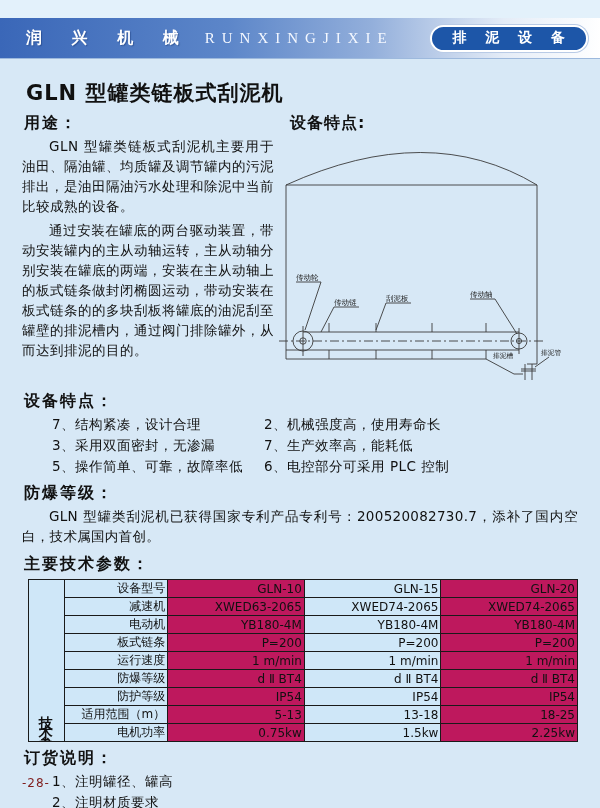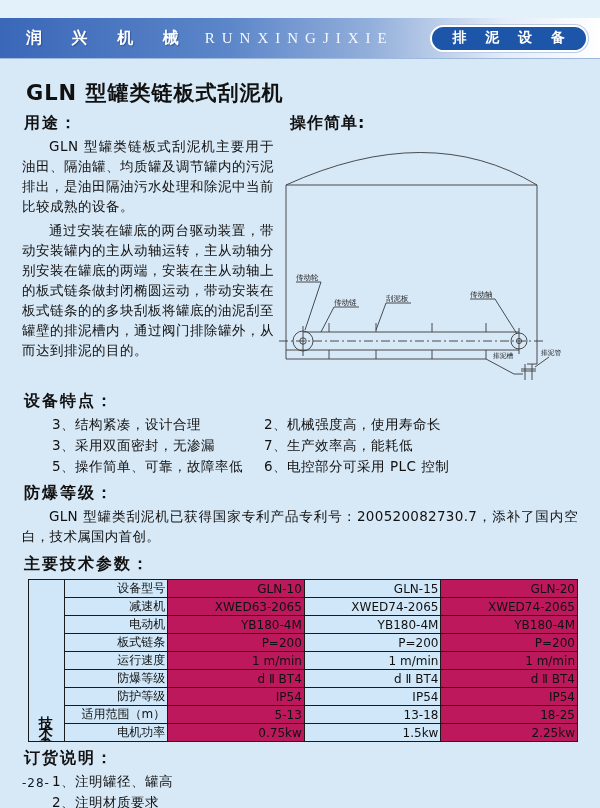--- a/index.html
+++ b/index.html
@@ -78,21 +78,21 @@
     writing-mode:vertical-lr;text-orientation:upright;
     letter-spacing:9px;padding-top:8px;
   }
   td.lbl{width:100px;background:#cfe7f8;}
   td.c1,td.c3{width:136px;background:#be185d;}
   td.c2{width:136px;background:#cfe7f8;}
   
   .ordering div{font-size:13.5px;line-height:21px;padding-left:30px;letter-spacing:.5px;}
   .pageno{
     position:absolute;left:22px;bottom:18px;
-    font-size:12px;letter-spacing:1px;color:#0f172a;
+    font-size:12px;letter-spacing:1px;color:#7f1d1d;
   }
   svg text{font-family:"DejaVu Sans",sans-serif;}
 </style>
 </head>
 <body>
 
 <div class="topstrip"></div>
 
 <div class="band">
   <span class="brand-cn">润 兴 机 械</span>
@@ -105,21 +105,21 @@
   <h1 class="title">GLN 型罐类链板式刮泥机</h1>
 
   <div class="two-col">
     <div class="left-text">
       <div class="sec-h">用途：</div>
       <p>GLN 型罐类链板式刮泥机主要用于油田、隔油罐、均质罐及调节罐内的污泥排出，是油田隔油污水处理和除泥中当前比较成熟的设备。</p>
       <p>通过安装在罐底的两台驱动装置，带动安装罐内的主从动轴运转，主从动轴分别安装在罐底的两端，安装在主从动轴上的板式链条做封闭椭圆运动，带动安装在板式链条的的多块刮板将罐底的油泥刮至罐壁的排泥槽内，通过阀门排除罐外，从而达到排泥的目的。</p>
     </div>
 
     <div class="dims">
-      <div class="sec-h">操作简单:</div>
+      <div class="sec-h">设备特点:</div>
       <svg class="drawing" width="310" height="252" viewBox="0 0 310 252">
         <g stroke="#3a3a3a" stroke-width="0.9" fill="none">
 
           <path d="M12,49 Q155,-16 263,49"></path>
           <line x1="12" y1="49" x2="263" y2="49"></line>
           <line x1="12" y1="49" x2="12" y2="223"></line>
           <line x1="263" y1="49" x2="263" y2="228"></line>
 
           <path d="M12,223 L212,223 L240,238 L249,238"></path>
           <path d="M263,228 L253,228"></path>
@@ -168,21 +168,21 @@
           <text x="196" y="161">传动轴</text>
           <text x="219" y="222" font-size="6.8">排泥槽</text>
           <text x="267" y="219" font-size="6.8">排泥管</text>
         </g>
       </svg>
     </div>
   </div>
 
   <div class="sec-h">设备特点：</div>
   <div class="features">
-    <div>3、结构紧凑，设计合理</div>
+    <div>7、结构紧凑，设计合理</div>
     <div>2、机械强度高，使用寿命长</div>
     <div>3、采用双面密封，无渗漏</div>
     <div>7、生产效率高，能耗低</div>
     <div>5、操作简单、可靠，故障率低</div>
     <div>6、电控部分可采用 PLC 控制</div>
   </div>
 
   <div class="sec-h">防爆等级：</div>
   <p class="level-p">GLN 型罐类刮泥机已获得国家专利产品专利号：200520082730.7，添补了国内空白，技术属国内首创。</p>
 

